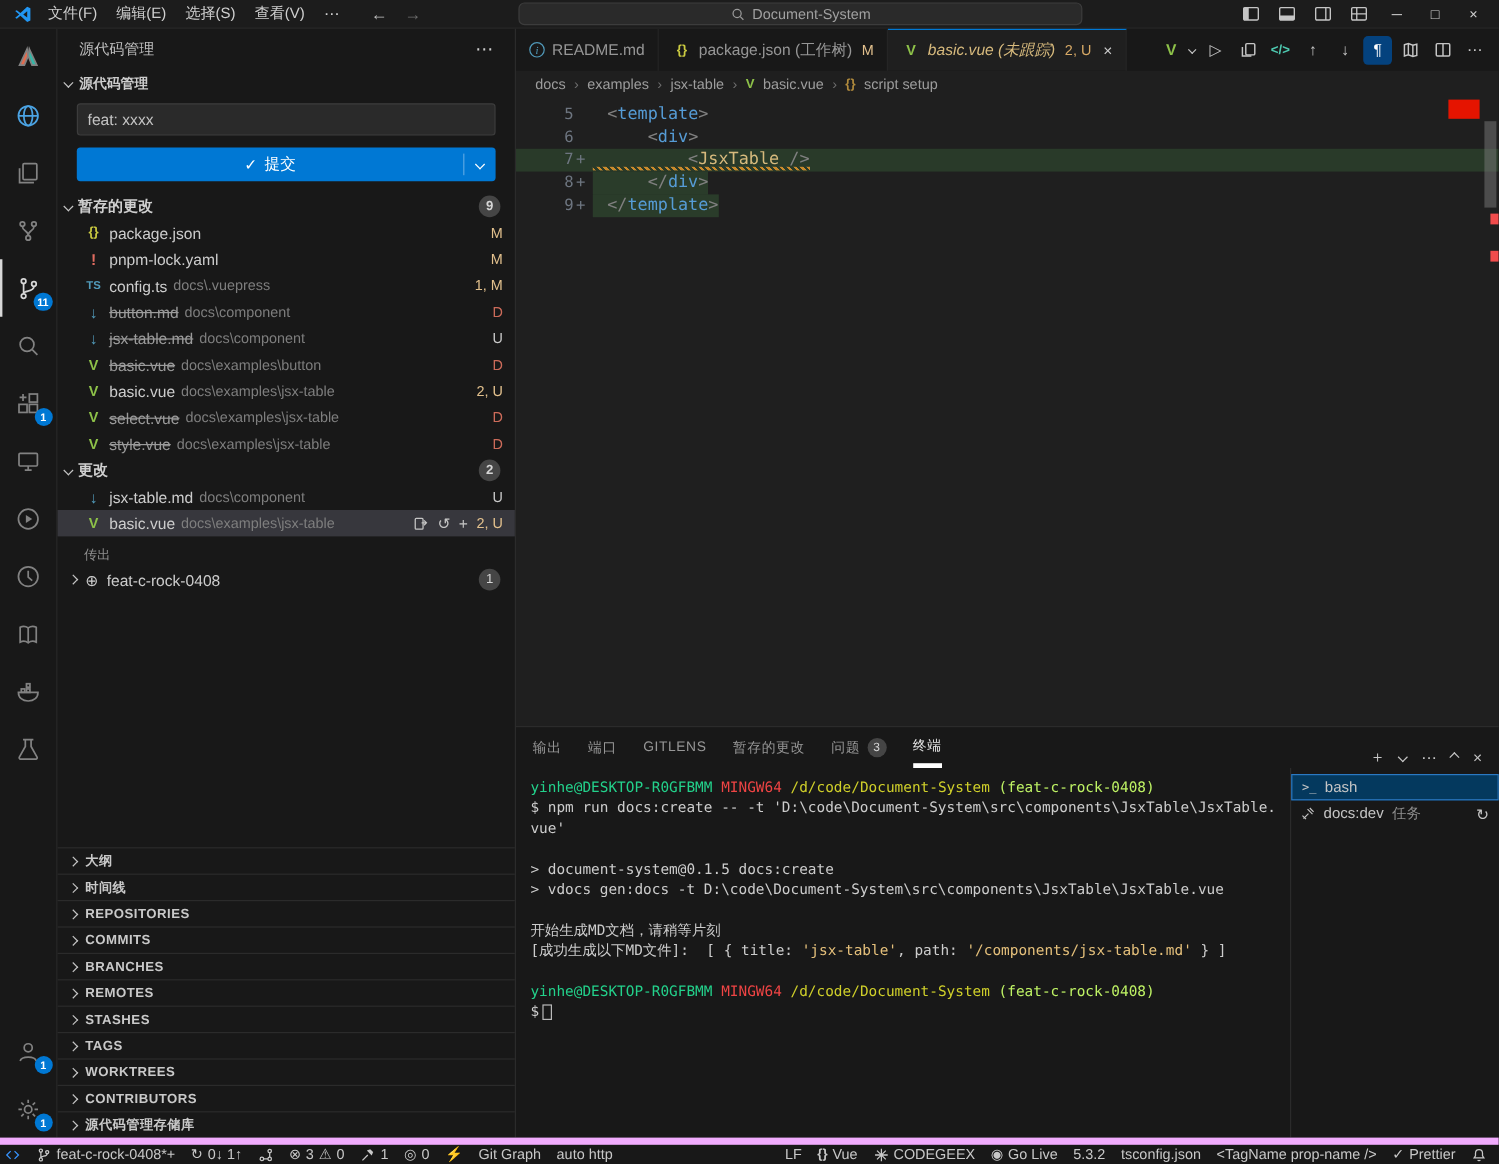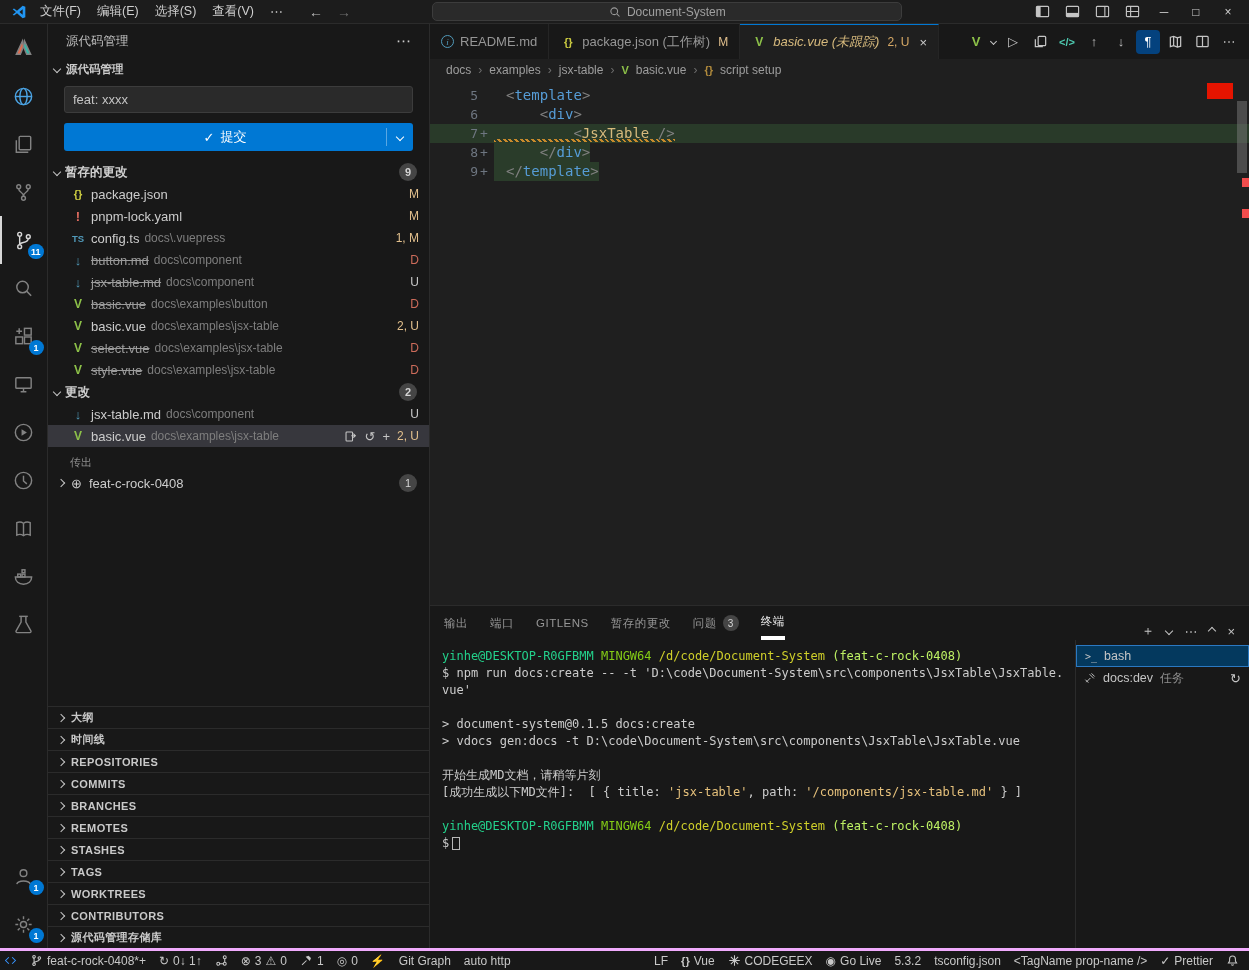--- a/index.html
+++ b/index.html
@@ -117,31 +117,31 @@
   
   .panel{height:343px;border-top:1px solid #2b2b2b;background:#181818;display:flex;flex-direction:column;flex:none}
   .panel-top{height:34px;display:flex;align-items:flex-end;padding:0 14px;flex:none}
   .ptab{margin-right:22px;color:#969696;font-size:11.5px;letter-spacing:.5px;height:34px;display:flex;align-items:center;gap:6px}
   .ptab.active{color:#e7e7e7;border-bottom:4px solid #ffffff}
   .pbadge{min-width:16px;height:16px;border-radius:9px;background:#454545;color:#d5d5d5;font-size:10px;display:flex;align-items:center;justify-content:center;padding:0 4px}
   .panel-actions{margin-left:auto;display:flex;align-items:center;gap:12px;color:#c5c5c5;font-size:13px}
   .panel-body{flex:1;display:flex;min-height:0}
   .term{flex:1;padding:8px 6px 0 12px;font-family:"DejaVu Sans Mono",monospace;font-size:12px;line-height:17px;color:#cccccc;overflow:hidden}
   .tline{white-space:pre;height:17px}
-  .tg{color:#23d18b}.tp{color:#84cc16}.ty{color:#cfcf2a}.tc{color:#bef264}.to{color:#e5c07b}
+  .tg{color:#23d18b}.tp{color:#ef4444}.ty{color:#cfcf2a}.tc{color:#bef264}.to{color:#e5c07b}
   .cursor{display:inline-block;width:8px;height:13px;border:1px solid #b9b9b9;vertical-align:middle;margin-left:3px}
   .term-side{width:174px;border-left:1px solid #2b2b2b;padding-top:5px;flex:none}
   .term-item{height:22px;display:flex;align-items:center;gap:7px;padding:0 8px;color:#c5c5c5;font-size:12.5px}
   .term-item.selected{background:#04395e;border:1px solid #2b79c2}
   .ti-icon{font-family:"DejaVu Sans Mono",monospace;font-size:10px;color:#c5c5c5;flex:none}
   .ti-desc{color:#8f8f8f;font-size:12px}
   .spin{margin-left:auto;color:#c5c5c5;font-size:13px}
 
   
-  .statusbar{height:22px;background:#181818;border-top:3px solid #f0abfc;display:flex;align-items:center;padding:0 10px 0 4px;font-size:12px;color:#c8c8c8;flex:none}
+  .statusbar{height:22px;background:#181818;border-top:6px solid #f0abfc;display:flex;align-items:center;padding:0 10px 0 4px;font-size:12px;color:#c8c8c8;flex:none}
   .sb-l{display:flex;align-items:center;gap:13px}
   .sb-r{display:flex;align-items:center;gap:13px;margin-left:auto}
   .si{display:flex;align-items:center;gap:4px;white-space:nowrap}
   .si svg{width:13px;height:13px;stroke:currentColor;fill:none;stroke-width:1.3}
   .remote-ic{color:#3794ff}
   .brace-ic{font-weight:700;font-size:11px}
 </style>
 </head>
 <body>
 

